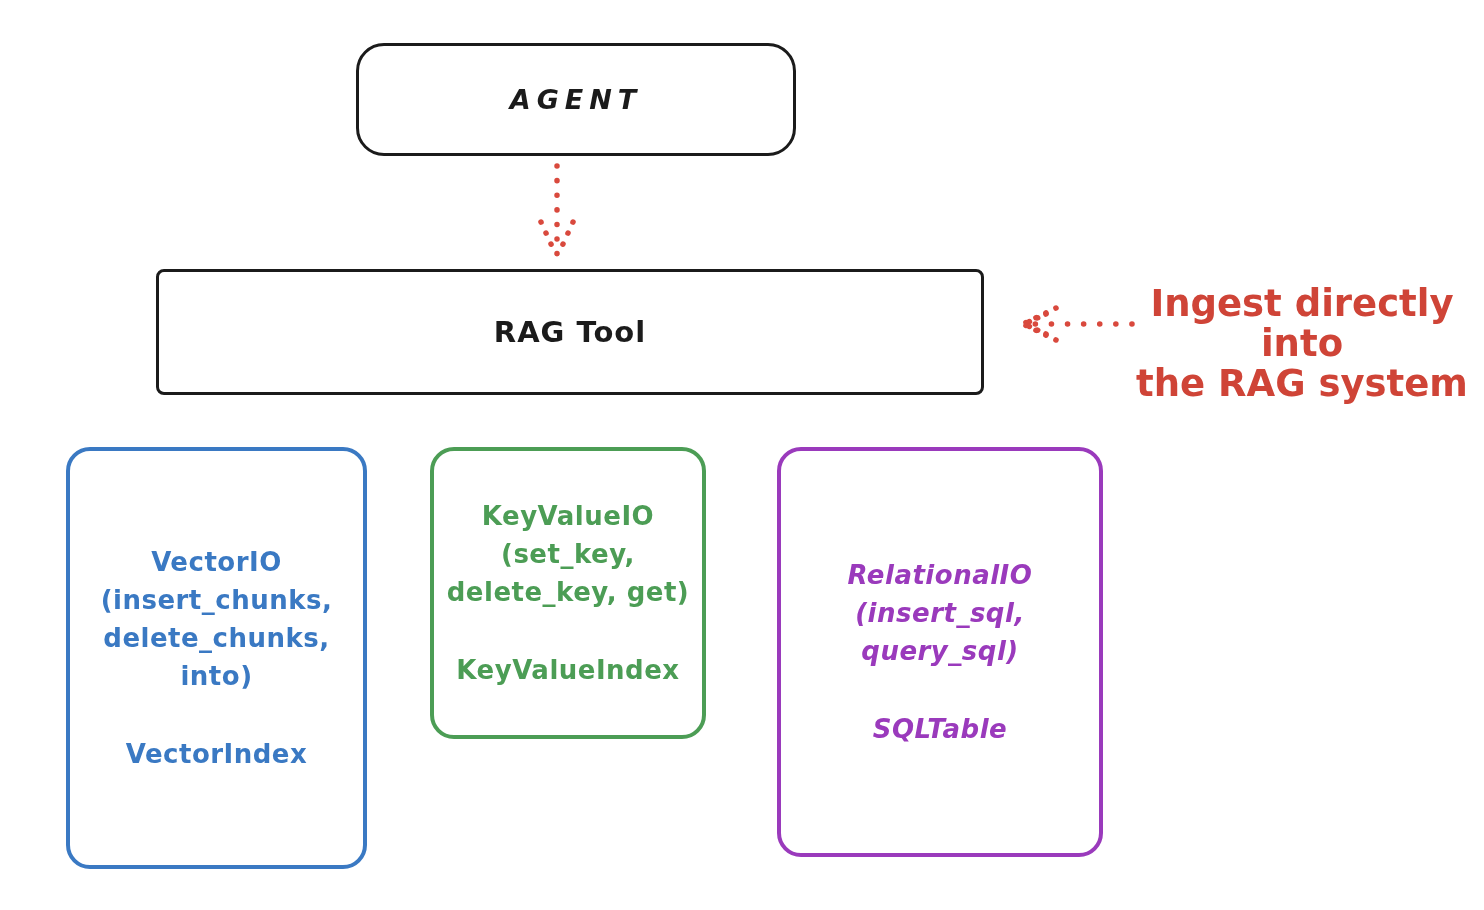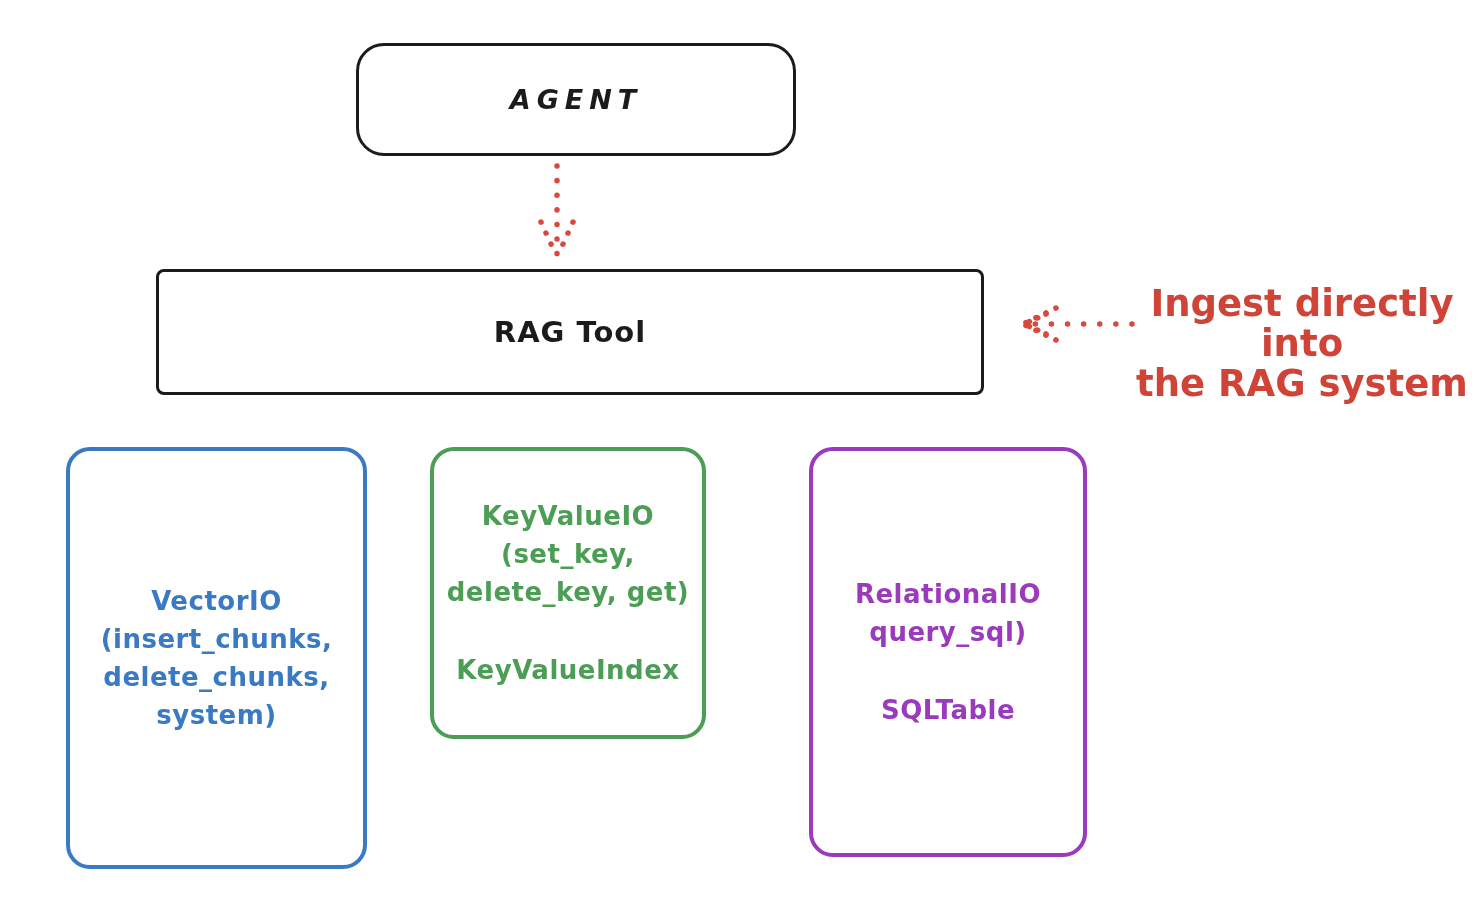--- a/index.html
+++ b/index.html
@@ -58,21 +58,21 @@
     border-width: 4px;
     flex-direction: column;
     text-align: left;
     font-size: 26px;
     font-weight: bold;
     line-height: 38px;
     letter-spacing: 0.5px;
   }
   .backend-vector     { left: 66px;  width: 301px; height: 422px; border-color: #3a79c3; color: #3a79c3; }
   .backend-keyvalue   { left: 430px; width: 276px; height: 292px; border-color: #4c9d55; color: #4c9d55; }
-  .backend-relational { left: 809px; width: 278px; height: 410px; border-color: #9a3abc; color: #9a3abc; }
+  .backend-relational { left: 777px; width: 326px; height: 410px; border-color: #9a3abc; color: #9a3abc; font-style: italic; }
   .index-label { margin-top: 40px; }
   .arrow-svg { position: absolute; }
   .annotation {
     position: absolute;
     left: 1128px; top: 284px;
     width: 348px;
     text-align: center;
     color: #cf4437;
     font-size: 37px;
     font-weight: bold;
@@ -112,29 +112,31 @@
 
   <div class="annotation">
     <div>Ingest directly into</div>
     <div>the RAG system</div>
   </div>
 
   <div class="node backend-box backend-vector">
     <div>VectorIO</div>
     <div>(insert_chunks,</div>
     <div>delete_chunks,</div>
-    <div>system)</div>
+    <div>into)</div>
+    <div class="index-label">VectorIndex</div>
   </div>
 
   <div class="node backend-box backend-keyvalue">
     <div>KeyValueIO</div>
     <div>(set_key,</div>
     <div>delete_key, get)</div>
     <div class="index-label">KeyValueIndex</div>
   </div>
 
   <div class="node backend-box backend-relational">
     <div>RelationalIO</div>
+    <div>(insert_sql,</div>
     <div>query_sql)</div>
     <div class="index-label">SQLTable</div>
   </div>
 
 </div>
 
 </body></html>

